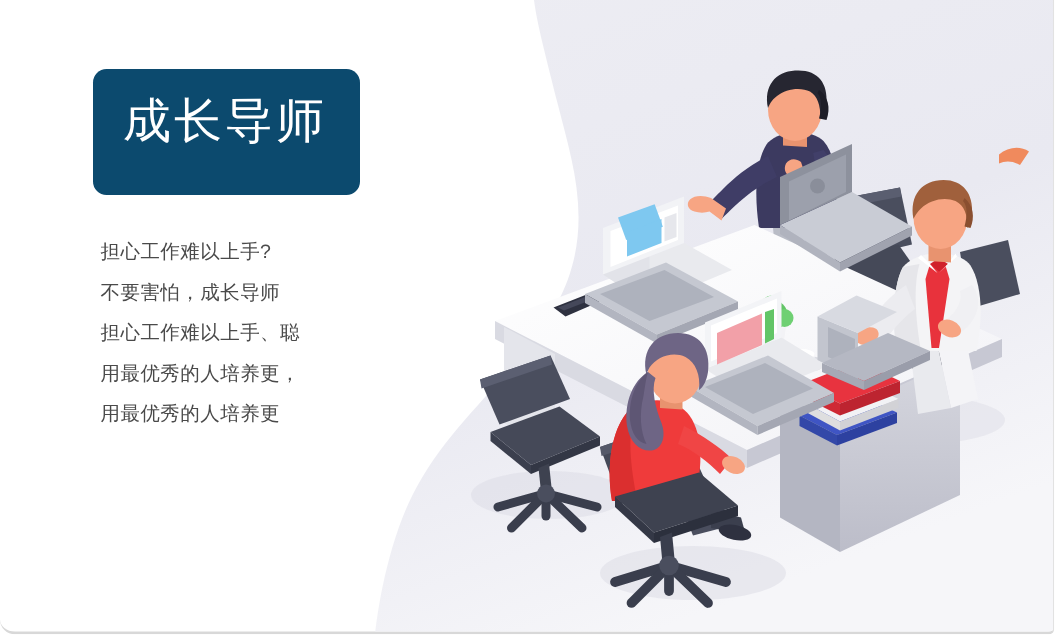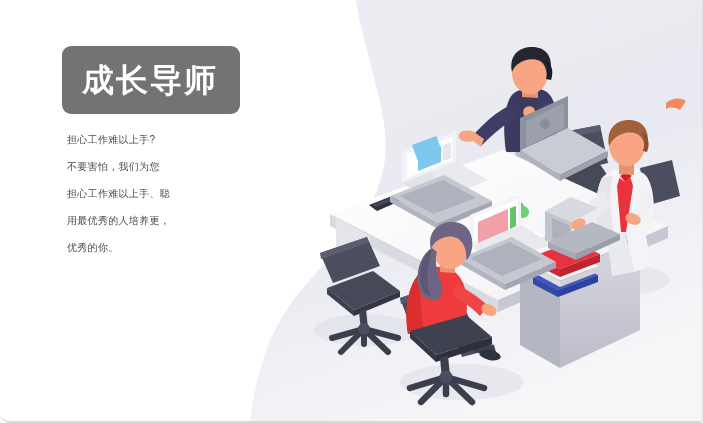--- a/index.html
+++ b/index.html
@@ -27,34 +27,34 @@
 
   
   #text-col{
     position:absolute;
     left:62px;top:46px;
     width:230px;
     z-index:5;
   }
   #title-badge{
     display:inline-block;
-    background:#737373;
+    background:#0c4a6e;
     color:#ffffff;
     font-size:32px;
     line-height:1;
     letter-spacing:2px;
-    padding:18px 22px 18px 20px;
+    padding:18px 22px 34px 20px;
     border-radius:9px;
-    font-weight:700;
+    font-weight:400;
     white-space:nowrap;
   }
   #desc{
-    margin-top:12px;
+    margin-top:24px;
     color:#4a4a4a;
-    font-size:10px;
+    font-size:13px;
     line-height:27px;
     letter-spacing:.3px;
     padding-left:5px;
   }
   #desc .ln{display:block;white-space:nowrap;}
 
   
   #illus{
     position:absolute;
     left:0;top:0;
@@ -342,20 +342,20 @@
     </g>
 
     <path d="M666,103 C672,98 680,97 686,101 L680,110 C675,107 670,107 666,109 Z" fill="#f08a5d"></path>
 
   </svg>
 
   <div id="text-col">
     <div id="title-badge">成长导师</div>
     <div id="desc">
       <span class="ln">担心工作难以上手?</span>
-      <span class="ln">不要害怕，我们为您</span>
+      <span class="ln">不要害怕，成长导师</span>
       <span class="ln">担心工作难以上手、聪</span>
       <span class="ln">用最优秀的人培养更，</span>
-      <span class="ln">优秀的你。</span>
+      <span class="ln">用最优秀的人培养更</span>
     </div>
   </div>
 
 </div>
 
 </body></html>

